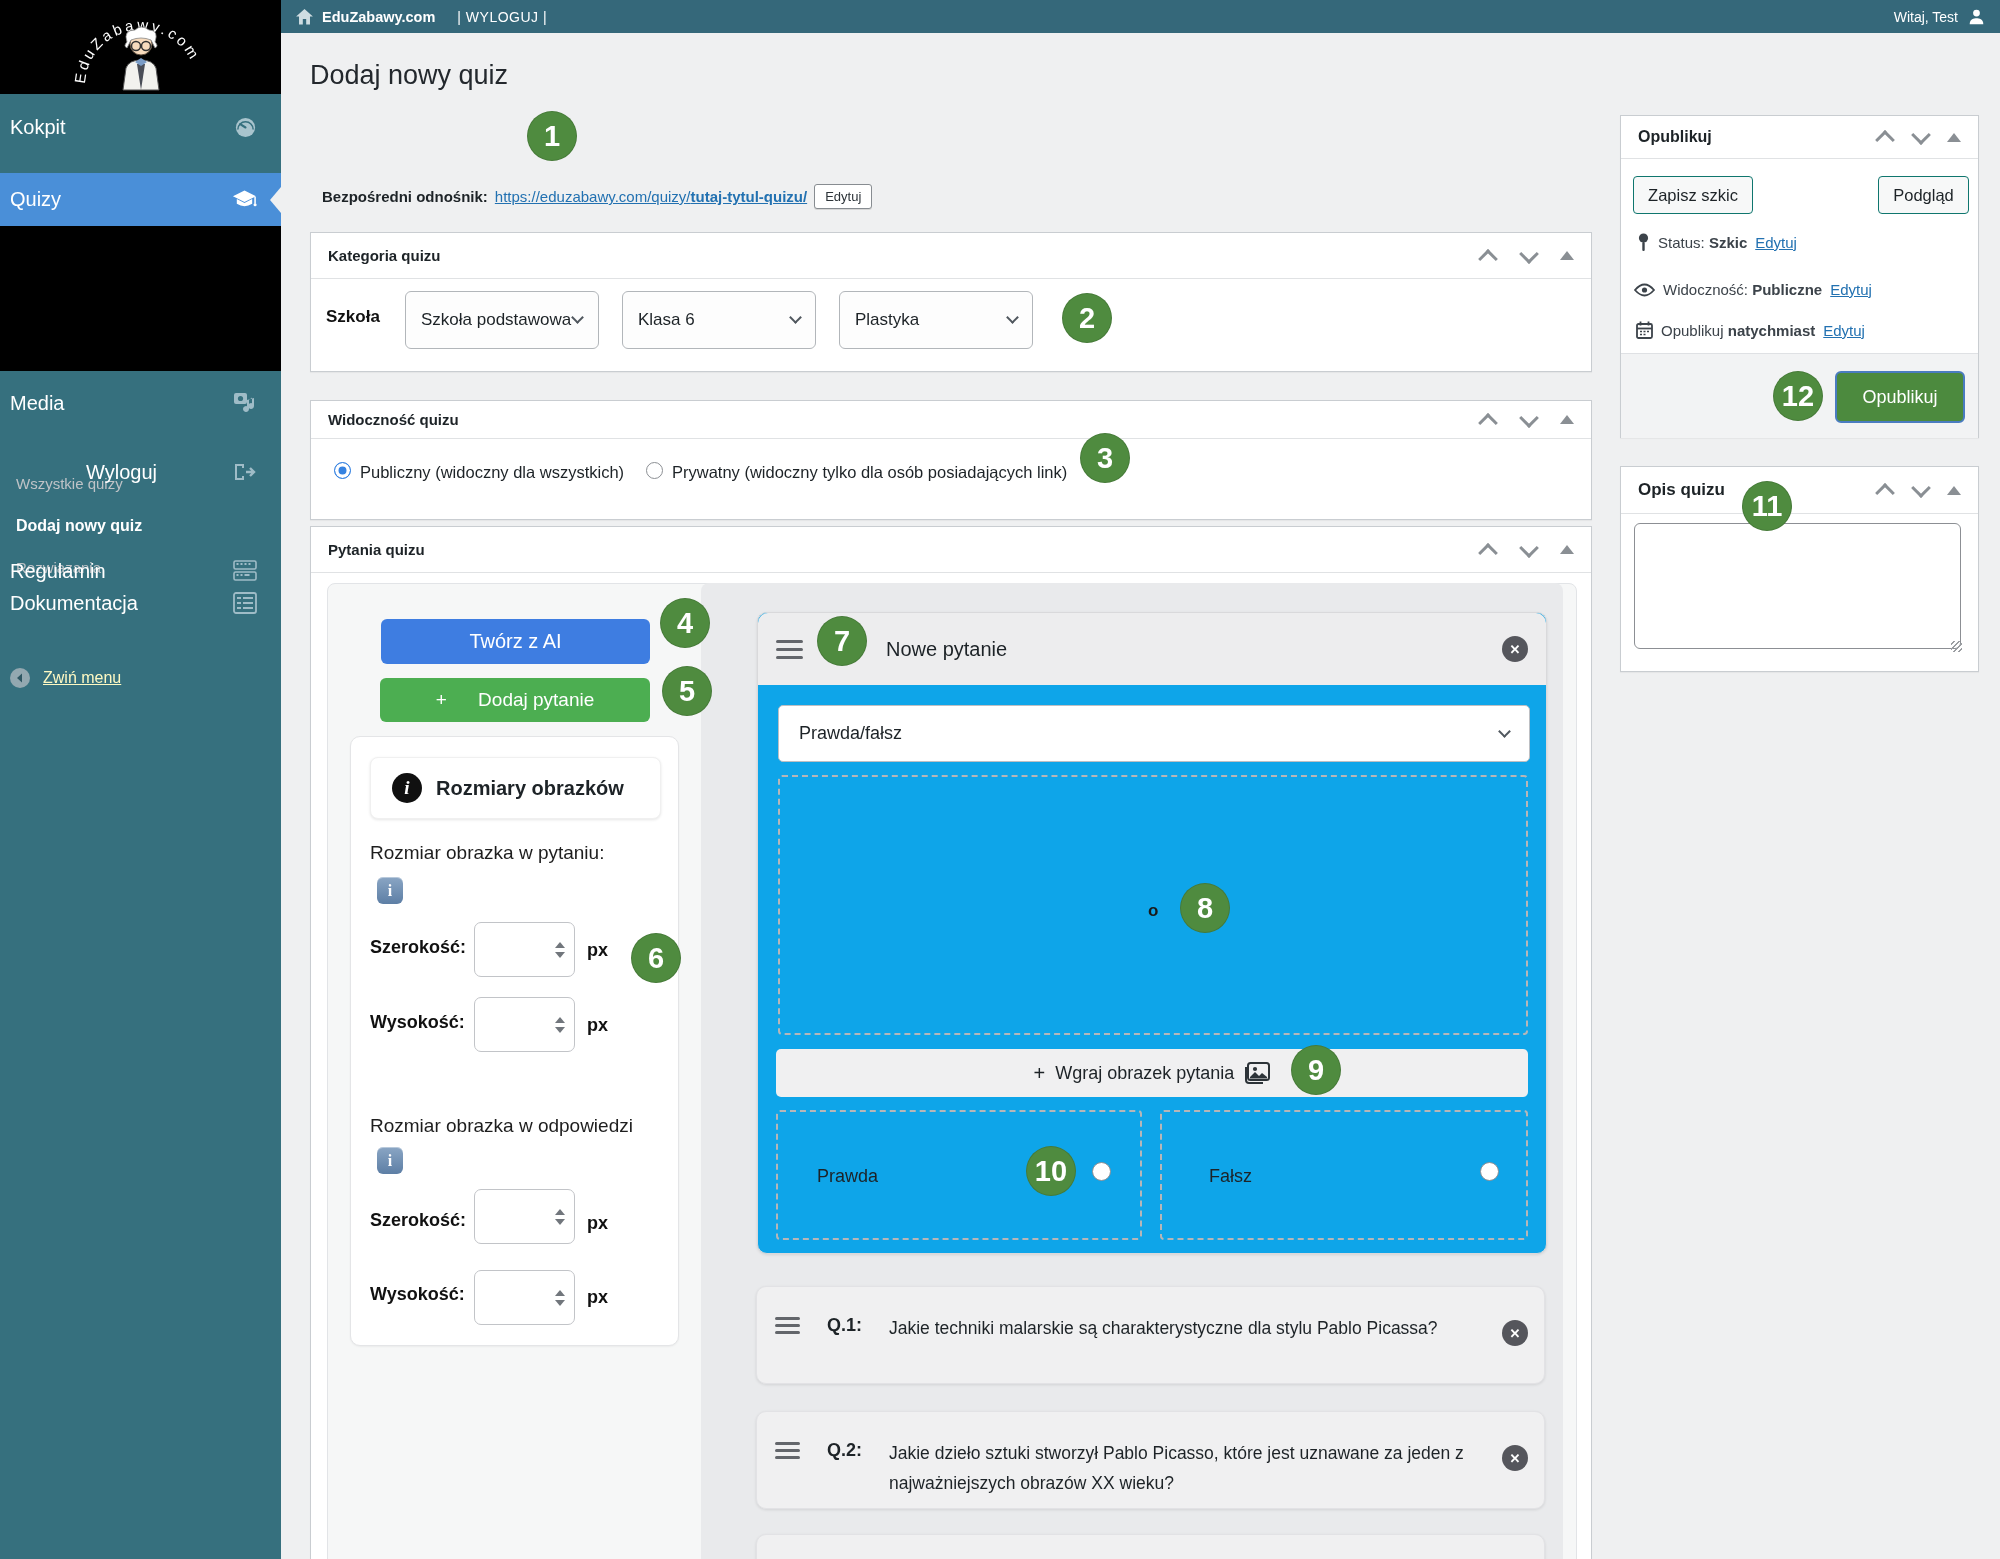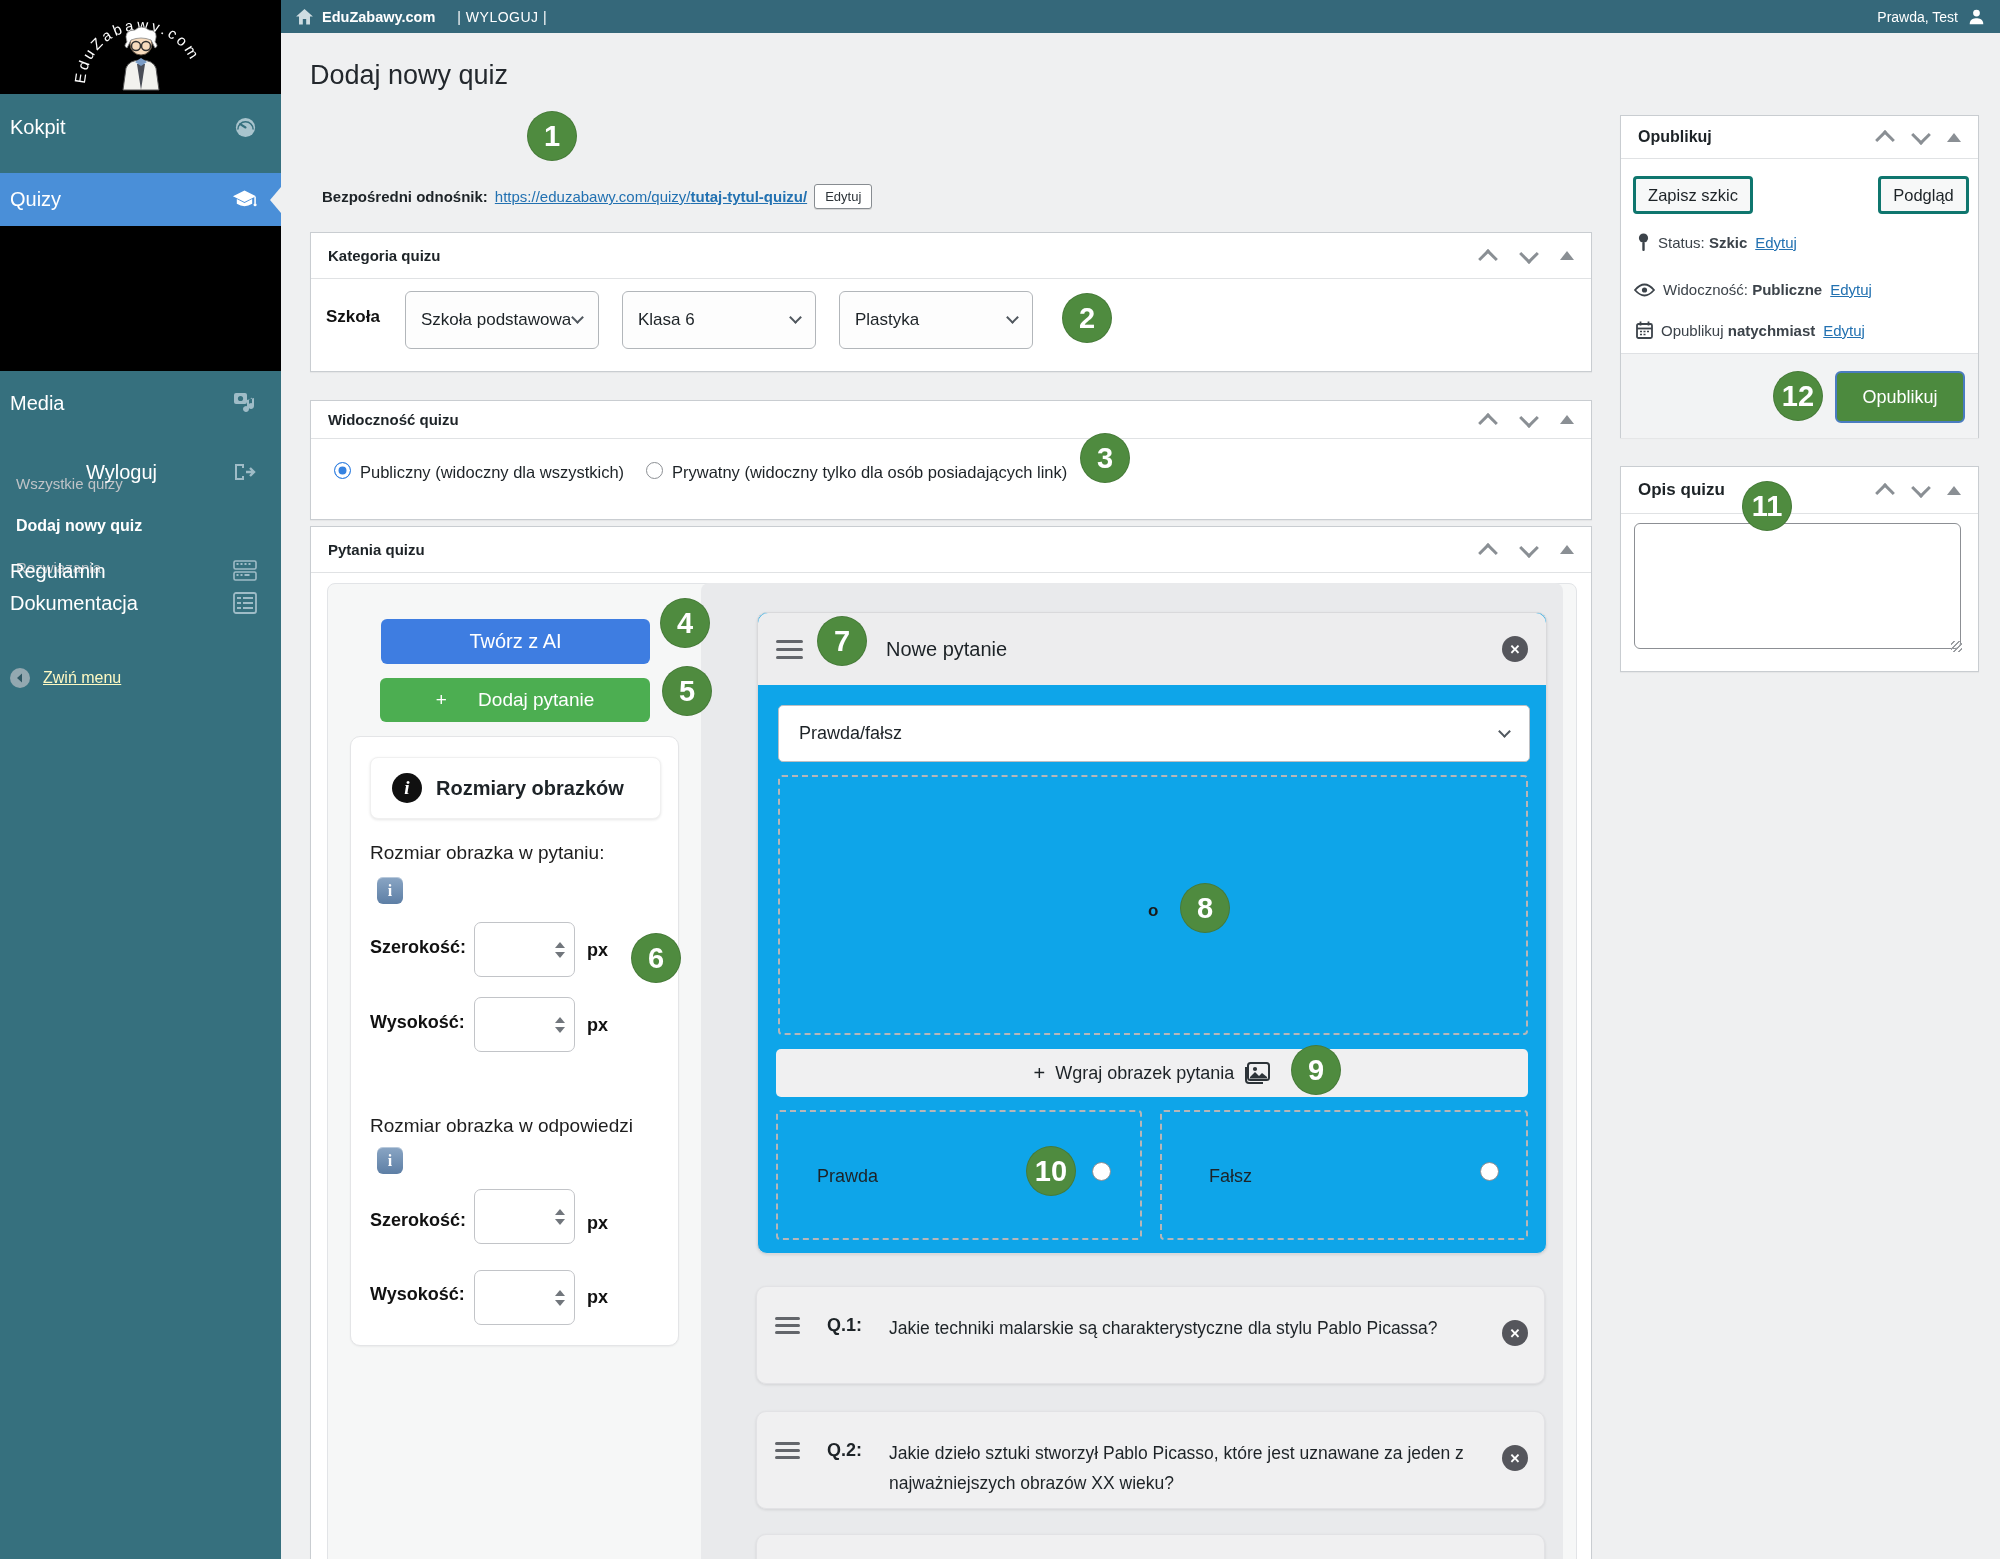--- a/index.html
+++ b/index.html
@@ -111,21 +111,21 @@
     border-radius:5px; display:flex; align-items:center; justify-content:center; gap:10px; font-size:18px;
     color:#1d2327; cursor:pointer; }
   .q-item { position:absolute; left:445px; width:789px; height:98px; background:#f0f0f1; border:1px solid #e2e2e5;
     border-radius:10px; box-shadow:0 1px 3px rgba(0,0,0,.10); }
   .q-num { position:absolute; left:70px; top:28px; font-size:18px; font-weight:bold; color:#1d2327; }
   .q-text { position:absolute; left:132px; top:26px; width:575px; font-size:17.5px; line-height:30px; color:#1d2327; }
 
   
   .pub-row { position:absolute; display:flex; align-items:center; gap:8px; font-size:15px; color:#3c434a; }
   .pub-row a { color:#2271b1; }
-  .btn-sec { position:absolute; background:#f7f8f8; border:3px solid #0f766e; border-radius:4px; color:#1d2327;
+  .btn-sec { position:absolute; background:#f7f8f8; border:1px solid #0f766e; border-radius:4px; color:#1d2327;
     font-size:16.5px; cursor:pointer; font-family:"Liberation Sans",sans-serif; }
   .pub-footer { position:absolute; left:0; top:237px; width:100%; height:85px; background:#f2f3f4;
     border-top:1px solid #dfe1e4; }
   .btn-publish { position:absolute; right:13px; top:17px; width:130px; height:52px; background:#4c8a3e;
     border:2px solid #4a7cc0; border-radius:6px; color:#fff; font-size:18px; cursor:pointer;
     font-family:"Liberation Sans",sans-serif; }
   .desc-textarea { position:absolute; left:13px; top:56px; width:327px; height:126px; border:1px solid #8c8f94;
     border-radius:6px; background:#fff; resize:none; font-family:"Liberation Sans",sans-serif; font-size:15px; padding:8px; }
   .resize-grip { position:absolute; right:16px; top:174px; width:11px; height:11px; pointer-events:none;
     background:repeating-linear-gradient(135deg, transparent 0 2px, #9b9ea2 2px 3.5px); }
@@ -142,21 +142,21 @@
 
   <div class="abs admin-bar">
     <span style="display:flex;">
       <svg width="17" height="16" viewBox="0 0 20 19">
           <path d="M10 0 L20 9 H16.5 V18.5 H12 V12 H8 V18.5 H3.5 V9 H0 Z" fill="#cfdde2"></path>
         </svg>
     </span>
     <span class="site">EduZabawy.com</span>
     <span class="logout">| WYLOGUJ |</span>
     <span class="spacer"></span>
-    <span class="greet">Prawda, Test</span>
+    <span class="greet">Witaj, Test</span>
     <span style="display:flex;margin-left:10px;">
       <svg width="17" height="17" viewBox="0 0 20 20">
           <circle cx="10" cy="6" r="4" fill="#fff"></circle>
           <path d="M2 19 C2 13 7 12 10 12 C13 12 18 13 18 19 Z" fill="#fff"></path>
         </svg>
     </span>
   </div>
 
   <div class="abs sidebar">
     <div class="logo-block">

